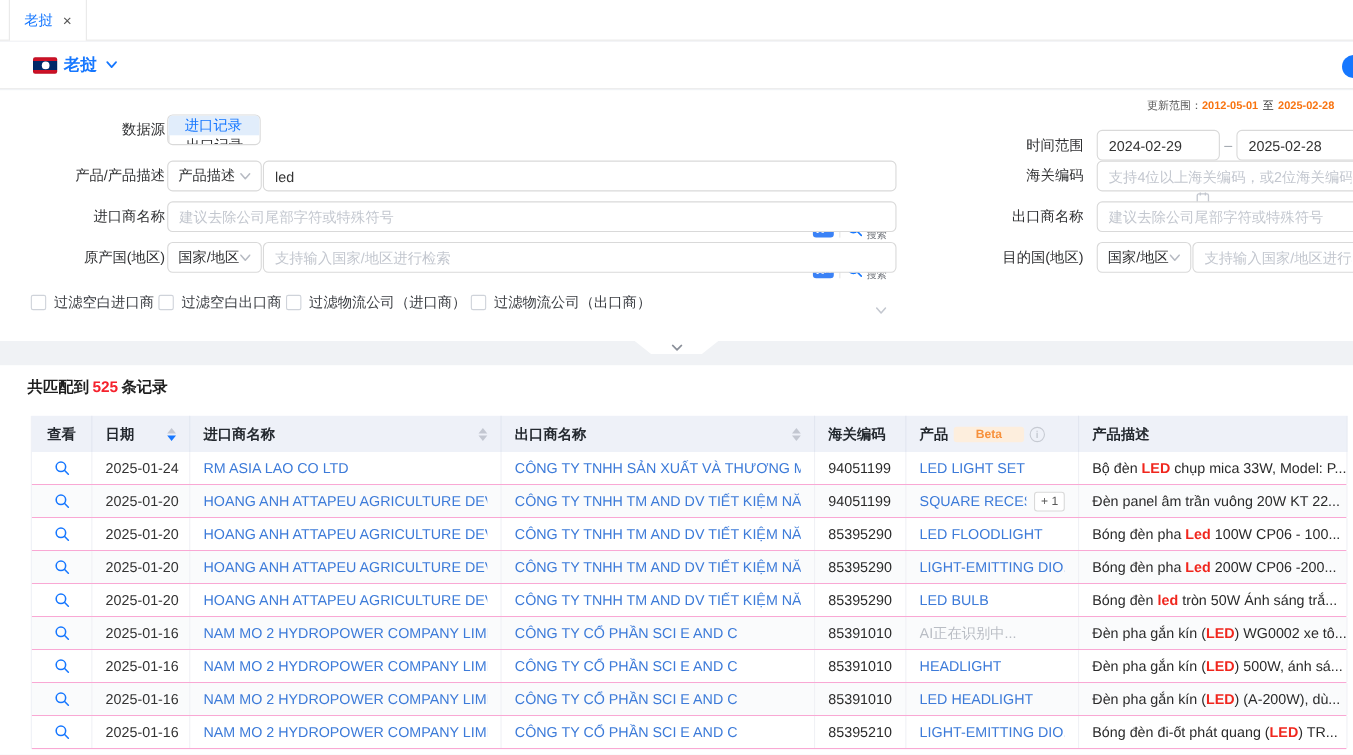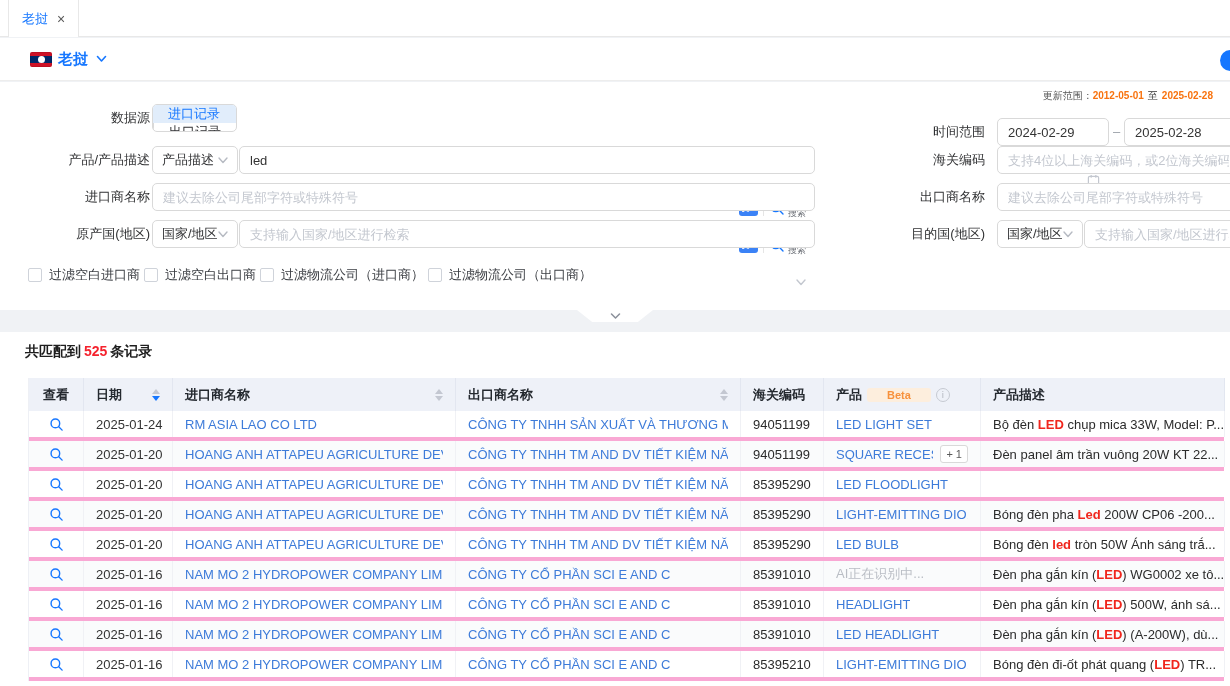--- a/index.html
+++ b/index.html
@@ -68,21 +68,21 @@
   .chk-box { width:14px; height:14px; border:1px solid #cfd3da; border-radius:2px; background:#fff; }
   .chk-lab { color:#3a3d42; }
   
   .results { position:absolute; top:332px; left:0; width:1230px; height:360px; background:#fff; }
   .summary { position:absolute; left:25px; top:11px; font-size:14px; font-weight:bold; color:#1f1f1f; }
   .summary b { color:#f5222d; margin:0 3px; }
   .table { position:absolute; left:28px; top:46px; width:1196px; border-left:1px solid #eef0f5; }
   .thead { display:flex; height:33px; background:#eef1f8; }
   .th { display:flex; align-items:center; padding:0 12px; font-weight:bold; color:#24292f;
         border-right:1px solid #e2e6f0; font-size:13px; }
-  .tr { display:flex; height:30px; border-bottom:4px solid #f9a8d4; background:#fff; }
+  .tr { display:flex; height:30px; border-bottom:1px solid #f9a8d4; background:#fff; }
   .tr.even { background:#fafbfc; }
   .td { display:flex; align-items:center; padding:0 12px; border-right:1px solid #f0f1f5;
         white-space:nowrap; overflow:hidden; }
   .c0 { flex:0 0 55px; justify-content:center; padding:0; }
   .c1 { flex:0 0 89px; }
   .c2 { flex:0 0 283px; }
   .c3 { flex:0 0 285px; }
   .c4 { flex:0 0 83px; }
   .c5 { flex:0 0 157px; }
   .c6 { flex:0 0 244px; }
@@ -378,20 +378,23 @@
     <div class="td c3">
             <span class="link">CÔNG TY TNHH TM AND DV TIẾT KIỆM NĂ...</span>
           </div>
     <div class="td c4">
             <span class="hs">85395290</span>
           </div>
     <div class="td c5">
       <span class="link">LED FLOODLIGHT</span>
 
     </div>
+    <div class="td c6">
+            <span class="desc"><span>Bóng đèn pha </span><b>Led</b><span> 100W CP06 - 100...</span></span>
+          </div>
   </div>
 
   <div class="tr even">
     <div class="td c0">
       <span class="view-ic">
         <svg width="15" height="15" viewBox="0 0 16 16">
                 <circle cx="6.8" cy="6.8" r="4.6" fill="none" stroke="#1677ff" stroke-width="1.5"></circle>
                 <line x1="10.4" y1="10.4" x2="14" y2="14" stroke="#1677ff" stroke-width="1.5" stroke-linecap="round"></line>
               </svg>
       </span>

